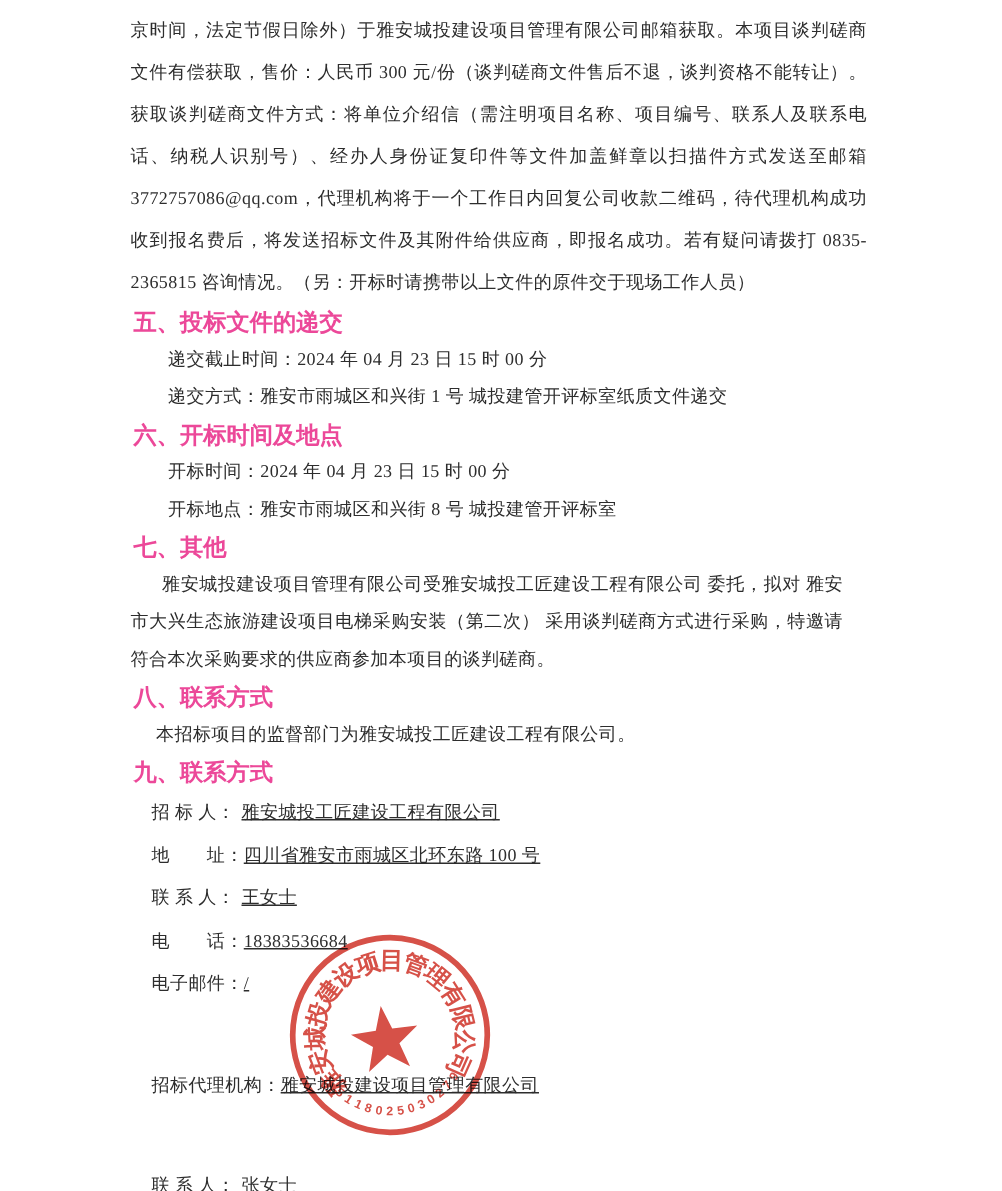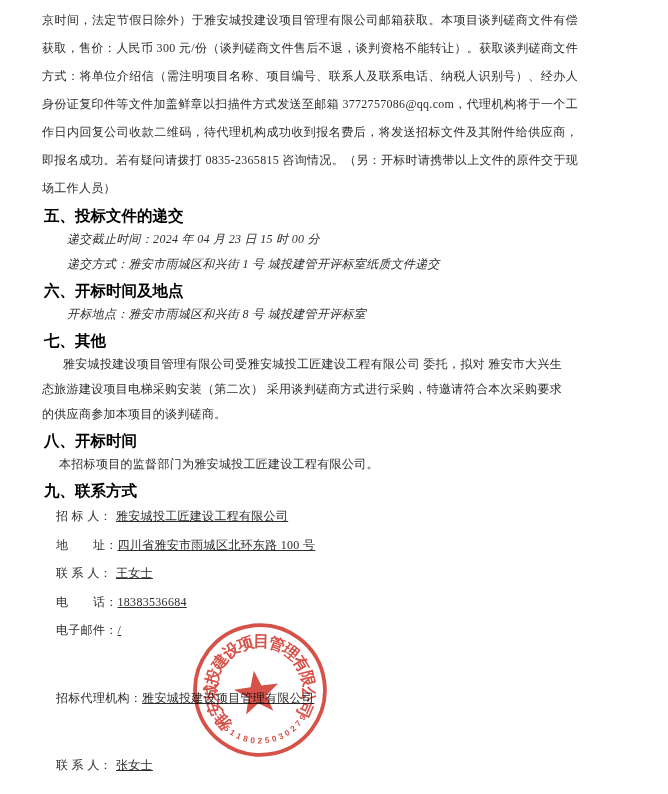--- a/index.html
+++ b/index.html
@@ -1,45 +1,44 @@
 <!DOCTYPE html>
 <html><head>
 <meta charset="utf-8">
 <style>
   html,body{margin:0;padding:0;background:#ffffff;}
   .page{
     position:relative;
     width:668px;height:794px;
     background:#ffffff;
     box-sizing:border-box;
-    padding:6px 90px 0 42px;
+    padding:6px 90px 0 87px;
     font-family:"Liberation Serif","DejaVu Serif",serif;
     color:#2d2d2d;
     overflow:hidden;
   }
   .intro{
     margin:0;
     font-size:12px;
     line-height:28px;
     text-align:justify;
     letter-spacing:0.3px;
   }
   h2.sec{
     margin:4px 0 2px 2px;
     font-size:15.5px;
     line-height:19px;
     font-weight:700;
-    color:#000000;
+    color:#ec4899;
   }
   .item{
     margin:0 0 0 25px;
     font-size:12px;
     line-height:25px;
     letter-spacing:0.3px;
-    font-style:italic;
   }
   .para{
     margin:1px 16px 2px 0;
     font-size:12px;
     line-height:25px;
     text-align:justify;
     letter-spacing:0.3px;
   }
   .para.p-other{text-indent:21px;}
   .para.p-sup{text-indent:17px;}
@@ -87,26 +86,27 @@
 
 <div class="page">
 
   <p class="intro">京时间，法定节假日除外）于雅安城投建设项目管理有限公司邮箱获取。本项目谈判磋商文件有偿获取，售价：人民币 300 元/份（谈判磋商文件售后不退，谈判资格不能转让）。获取谈判磋商文件方式：将单位介绍信（需注明项目名称、项目编号、联系人及联系电话、纳税人识别号）、经办人身份证复印件等文件加盖鲜章以扫描件方式发送至邮箱 3772757086@qq.com，代理机构将于一个工作日内回复公司收款二维码，待代理机构成功收到报名费后，将发送招标文件及其附件给供应商，即报名成功。若有疑问请拨打 0835-2365815 咨询情况。（另：开标时请携带以上文件的原件交于现场工作人员）</p>
 
   <h2 class="sec">五、投标文件的递交</h2>
   <p class="item"><span>递交截止时间：</span><span>2024 年 04 月 23 日  15 时 00 分</span></p>
   <p class="item"><span>递交方式：</span><span>雅安市雨城区和兴街 1 号  城投建管开评标室纸质文件递交</span></p>
 
   <h2 class="sec">六、开标时间及地点</h2>
+  <p class="item"><span>开标时间：</span><span>2024 年 04 月 23 日  15 时 00 分</span></p>
   <p class="item"><span>开标地点：</span><span>雅安市雨城区和兴街 8 号  城投建管开评标室</span></p>
 
   <h2 class="sec">七、其他</h2>
   <p class="para p-other">雅安城投建设项目管理有限公司受雅安城投工匠建设工程有限公司 委托，拟对 雅安市大兴生态旅游建设项目电梯采购安装（第二次） 采用谈判磋商方式进行采购，特邀请符合本次采购要求的供应商参加本项目的谈判磋商。</p>
 
-  <h2 class="sec">八、开标时间</h2>
+  <h2 class="sec">八、联系方式</h2>
   <p class="para p-sup">本招标项目的监督部门为雅安城投工匠建设工程有限公司。</p>
 
   <h2 class="sec">九、联系方式</h2>
 
   <div class="tenderer">
     <div class="crow"><span class="clbl">招 标 人：</span><span>雅安城投工匠建设工程有限公司</span></div>
     <div class="crow"><span class="clbl">地　　址：</span><span>四川省雅安市雨城区北环东路 100 号</span></div>
     <div class="crow"><span class="clbl">联 系 人：</span><span>王女士</span></div>
     <div class="crow"><span class="clbl">电　　话：</span><span>18383536684</span></div>
     <div class="crow"><span class="clbl">电子邮件：</span><span>/</span></div>

